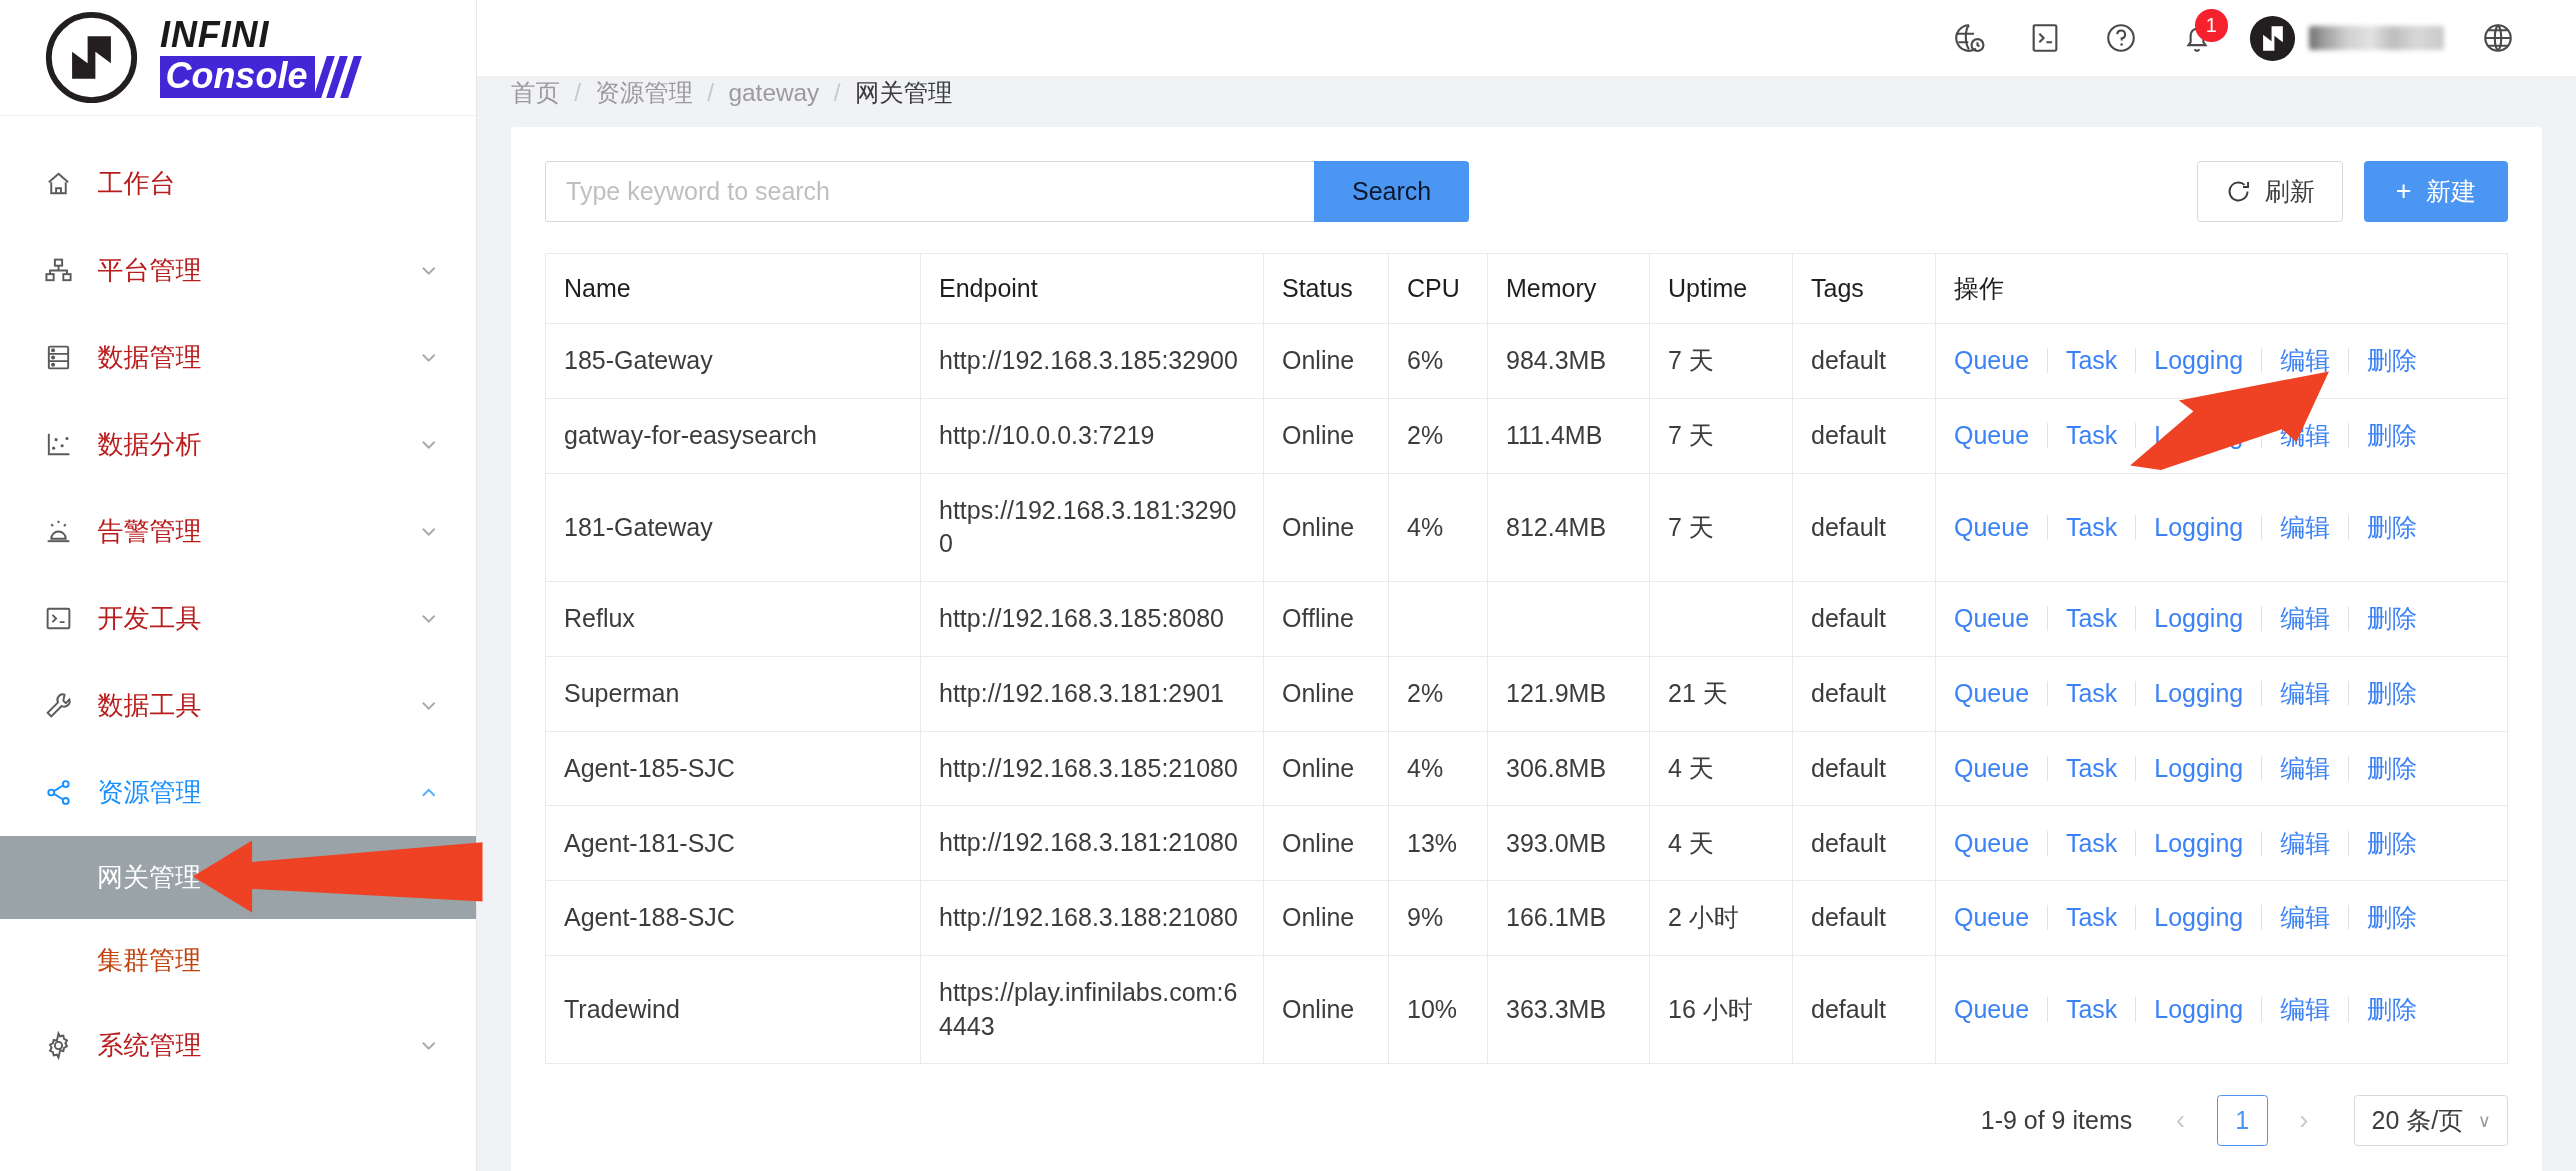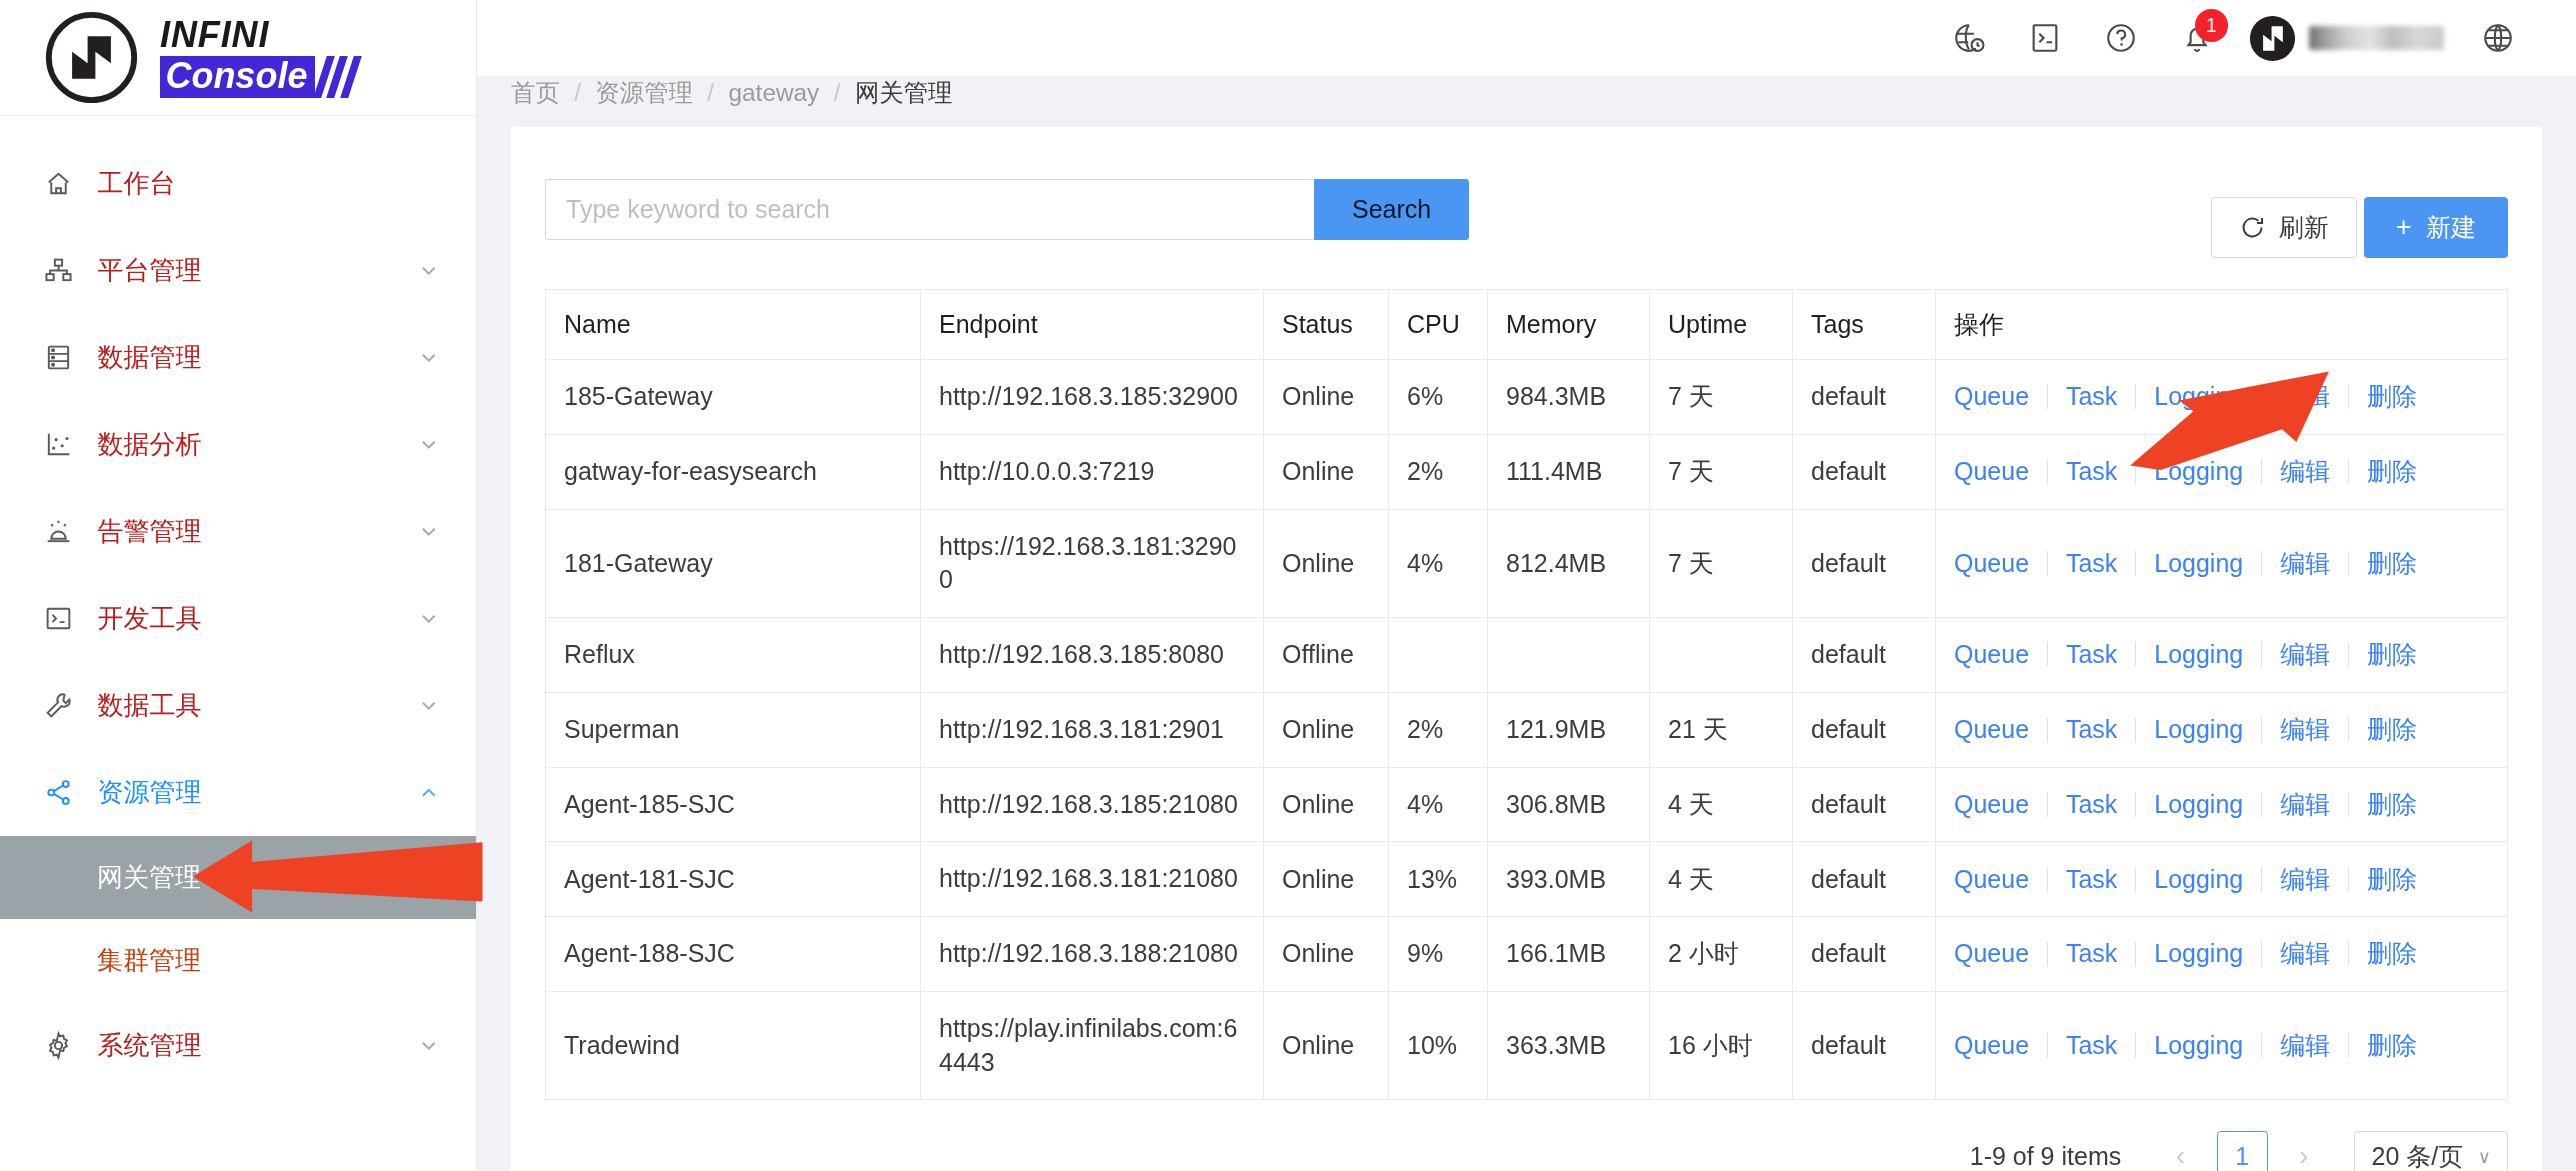--- a/index.html
+++ b/index.html
@@ -126,21 +126,21 @@
     font-family: "Liberation Sans", sans-serif;
   }
   .search-input::placeholder { color: #bfbfbf; }
   .search-btn {
     height: 61px; padding: 0 38px;
     background: #4b95f3; color: #0f172a; border: none;
     border-radius: 0 3.6px 3.6px 0;
     font-size: 25px; cursor: pointer;
     font-family: "Liberation Sans", sans-serif;
   }
-  .tool-right { display: flex; align-items: flex-start; gap: 7px; margin-top: 36px; }
+  .tool-right { display: flex; align-items: flex-start; gap: 21px; }
   .btn-ghost {
     height: 61px; padding: 0 27px;
     display: inline-flex; align-items: center; gap: 12.6px;
     background: #fff; border: 0.9px solid #d9d9d9; border-radius: 3.6px;
     font-size: 25px; color: #3c3c3c; cursor: pointer;
   }
   .btn-primary {
     height: 61px; padding: 0 31px;
     display: inline-flex; align-items: center; gap: 14.4px;
     background: #4b95f3; border: 0.9px solid #4b95f3; border-radius: 3.6px;
@@ -172,21 +172,21 @@
   td.cell-endpoint { word-break: break-all; line-height: 1.35; }
   .act { display: flex; align-items: center; flex-wrap: nowrap; }
   .act a { color: #3b82f6; text-decoration: none; cursor: pointer; white-space: nowrap; }
   .act .divider { display: inline-block; width: 0.9px; height: 25px; background: #e2e2e2; margin: 0 18px; }
 
   
   .pager {
     display: flex; align-items: center; justify-content: flex-end;
     gap: 16.2px; padding: 31px 0 27px 0;
   }
-  .pager .summary { font-size: 25px; color: #3c3c3c; margin-right: 23px; }
+  .pager .summary { font-size: 25px; color: #3c3c3c; margin-right: 12px; }
   .pg-arrow {
     width: 40px; height: 51px; display: inline-flex;
     align-items: center; justify-content: center;
     color: #c8c8c8; font-size: 27px; cursor: pointer;
   }
   .pg-num {
     min-width: 51px; height: 51px; padding: 0 10.8px;
     border: 0.9px solid #4b95f3; border-radius: 3.6px;
     color: #4b95f3; font-size: 25px;
     display: inline-flex; align-items: center; justify-content: center;

